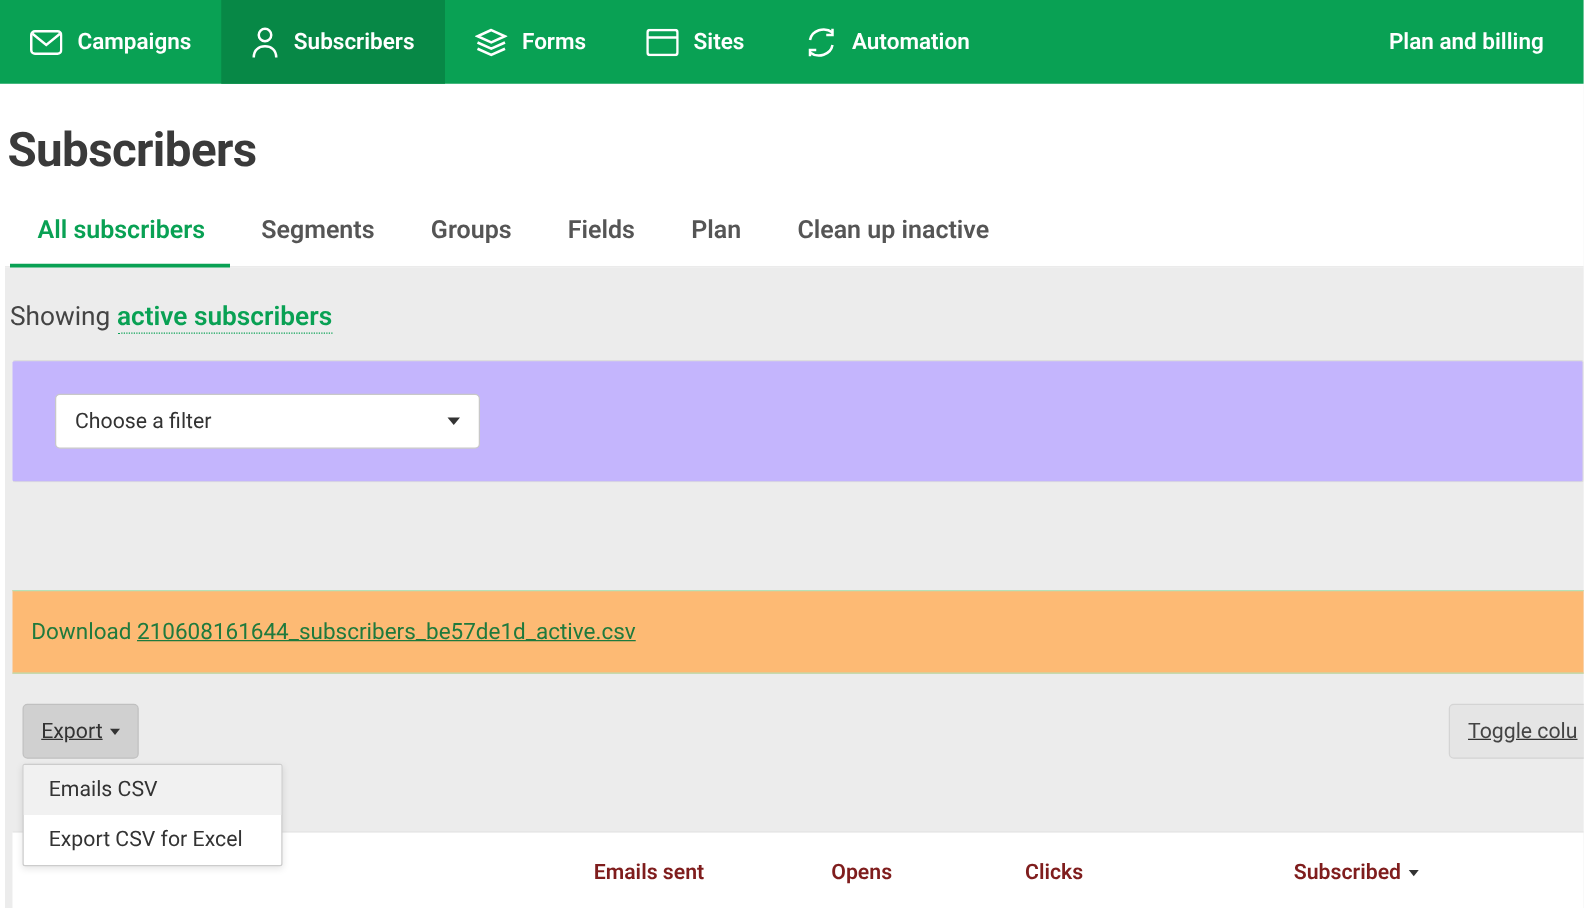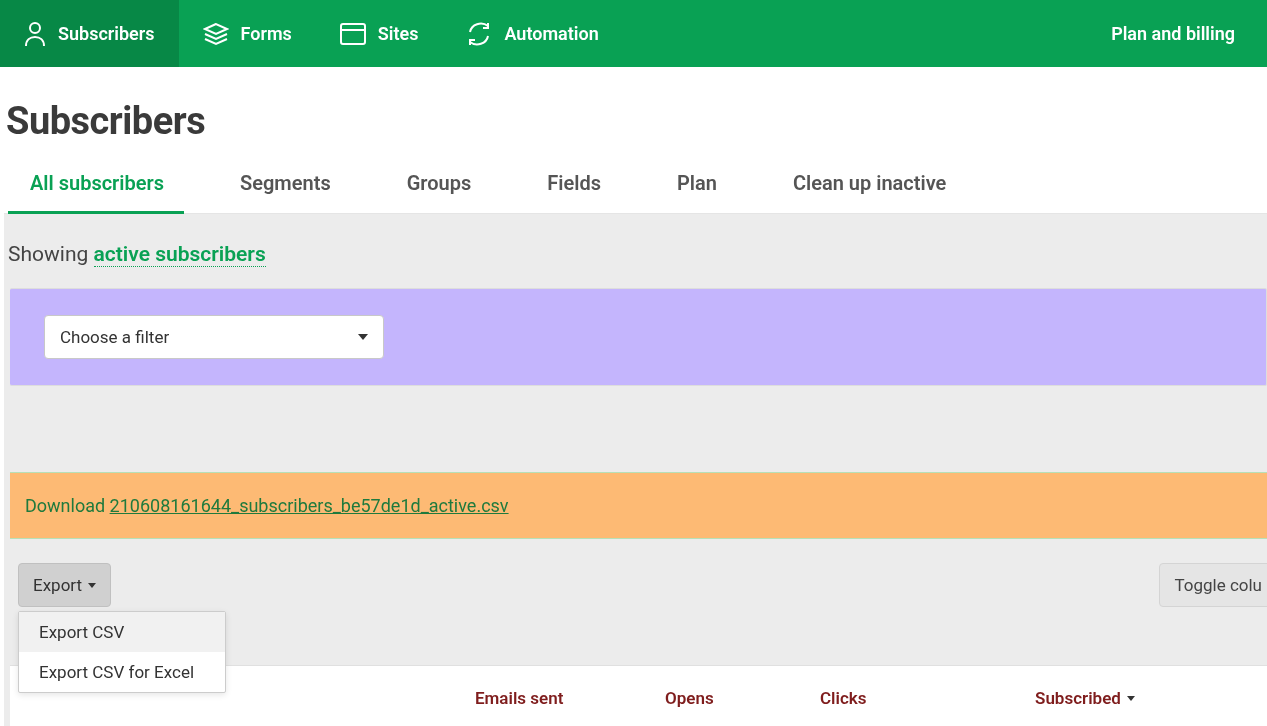--- a/index.html
+++ b/index.html
@@ -8,37 +8,37 @@
 .topnav { background: #09a154; display: flex; align-items: center; height: 67px; padding: 0 20px 0 0; }
 .topnav-item { display: flex; align-items: center; gap: 12px; padding: 0 24px; height: 67px; color: #fff; font-size: 18px; font-weight: 600; cursor: pointer; }
 .topnav-item.active { background: #078846; }
 .topnav-item .icon { display: inline-flex; }
 .topnav-spacer { flex: 1; }
 .topnav-right { color: #fff; font-size: 18px; font-weight: 600; padding: 0 12px; cursor: pointer; }
 
 .page { padding: 0 0 0 4px; }
 .page-title { font-size: 38px; font-weight: 700; color: #3a3a3a; padding: 32px 0 18px 2px; letter-spacing: -0.5px; }
 
-.subnav { display: flex; gap: 72px; border-bottom: 1px solid #e5e5e5; padding-left: 24px; }
+.subnav { display: flex; gap: 41px; border-bottom: 1px solid #e5e5e5; padding-left: 24px; }
 .subnav-item { font-size: 20px; font-weight: 600; color: #555; padding: 10px 2px 18px 2px; cursor: pointer; position: relative; }
 .subnav-item.active { color: #09a154; }
 .subnav-item.active::after { content: ""; position: absolute; left: -20px; right: -18px; bottom: -1px; height: 3px; background: #09a154; }
 
 .content { background: #ececec; padding: 28px 0 40px 0; min-height: 600px; }
 .showing { font-size: 21px; color: #444; padding: 0 0 22px 4px; }
 .showing .link { color: #09a154; font-weight: 600; border-bottom: 1px dotted #09a154; cursor: pointer; }
 
 .panel { background: #c4b5fd; border: 1px solid #ddd; border-left: none; border-radius: 2px; margin: 0 0 0 6px; padding: 26px 34px; }
 .filter-select { width: 340px; height: 44px; border: 1px solid #c8c8c8; border-radius: 4px; background: #fff; padding: 0 15px; font-size: 17px; color: #333; display: flex; align-items: center; justify-content: space-between; cursor: pointer; }
 .caret-down { width: 0; height: 0; border-left: 5px solid transparent; border-right: 5px solid transparent; border-top: 6px solid #333; }
 
 .download-bar { background: #fdba74; border-top: 1px solid #b7e0b7; border-bottom: 1px solid #b7e0b7; margin: 86px 0 0 6px; padding: 22px 15px; font-size: 18px; color: #1f7a3d; }
 .download-bar .file { text-decoration: underline; cursor: pointer; }
 
-.toolbar { display: flex; align-items: center; margin: 24px 0 0 6px; padding: 0 0 0 8px; position: relative; }
+.toolbar { display: flex; align-items: center; margin: 24px 0 0 6px; padding: 0 0 0 8px; position: relative; text-decoration: underline; }
 .export-btn { background: #d0d0d0; border: 1px solid #c0c0c0; border-radius: 4px; padding: 11px 14px; font-size: 17px; color: #333; display: flex; align-items: center; gap: 6px; cursor: pointer; }
 .caret-sm { width: 0; height: 0; border-left: 4px solid transparent; border-right: 4px solid transparent; border-top: 5px solid #333; }
 .toolbar-spacer { flex: 1; }
 .toggle-btn { background: #e5e5e5; border: 1px solid #d4d4d4; border-radius: 4px; padding: 11px 14px; font-size: 17px; color: #444; cursor: pointer; margin-right: -10px; }
 
 .dropdown { position: absolute; left: 8px; top: 48px; width: 208px; background: #fff; border: 1px solid #ccc; border-radius: 2px; box-shadow: 0 2px 6px rgba(0,0,0,0.1); }
 .dropdown-item { padding: 10px 20px; font-size: 17px; color: #333; cursor: pointer; }
 .dropdown-item.hover { background: #f1f1f1; }
 
 .table-head { background: #fff; border-top: 1px solid #e0e0e0; margin: 58px 0 0 6px; display: flex; padding: 22px 0; font-size: 17px; font-weight: 600; color: #7f1d1d; }
@@ -46,20 +46,29 @@
 .th-spacer1 { width: 455px; }
 .th-emails { width: 190px; }
 .th-opens { width: 155px; }
 .th-clicks { width: 215px; }
 .th-sub { display: flex; align-items: center; gap: 6px; }
 </style>
 </head>
 <body>
 
 <div class="topnav">
+  <div class="topnav-item">
+    <span class="icon">
+      <svg width="26" height="20" viewBox="0 0 26 20" fill="none" stroke="#fff" stroke-width="2">
+          <rect x="1" y="1" width="24" height="18" rx="3"></rect>
+          <path d="M2 3l11 9 11-9"></path>
+        </svg>
+    </span>
+    <span>Campaigns</span>
+  </div>
   <div class="topnav-item active">
     <span class="icon">
       <svg width="22" height="26" viewBox="0 0 22 26" fill="none" stroke="#fff" stroke-width="2">
           <circle cx="11" cy="7" r="5"></circle>
           <path d="M2 25c0-6 4-9 9-9s9 3 9 9"></path>
         </svg>
     </span>
     <span>Subscribers</span>
   </div>
   <div class="topnav-item">
@@ -126,21 +135,21 @@
 
     <div class="toolbar">
       <div class="export-btn">
         <span>Export</span>
         <span class="caret-sm"></span>
       </div>
       <div class="toolbar-spacer"></div>
       <div class="toggle-btn">Toggle colu</div>
 
       <div class="dropdown">
-        <div class="dropdown-item hover">Export CSV</div>
+        <div class="dropdown-item hover">Emails CSV</div>
         <div class="dropdown-item">Export CSV for Excel</div>
       </div>
     </div>
 
     <div class="table-head">
       <div class="th th-spacer1"></div>
       <div class="th th-emails">Emails sent</div>
       <div class="th th-opens">Opens</div>
       <div class="th th-clicks">Clicks</div>
       <div class="th th-sub">

